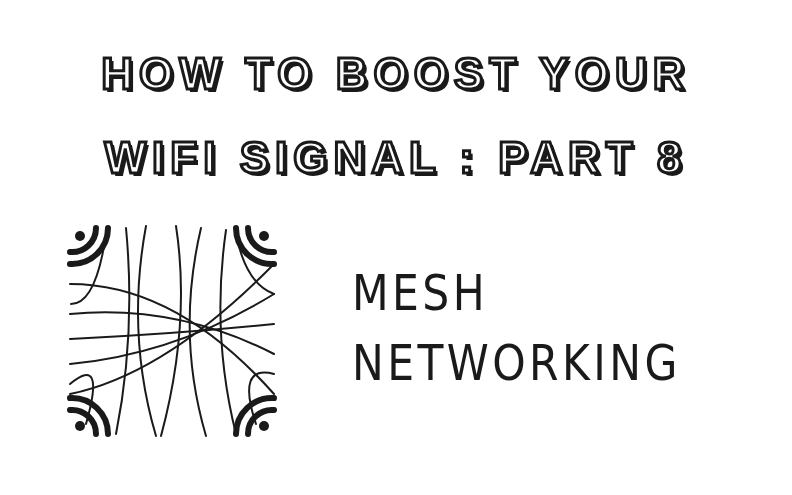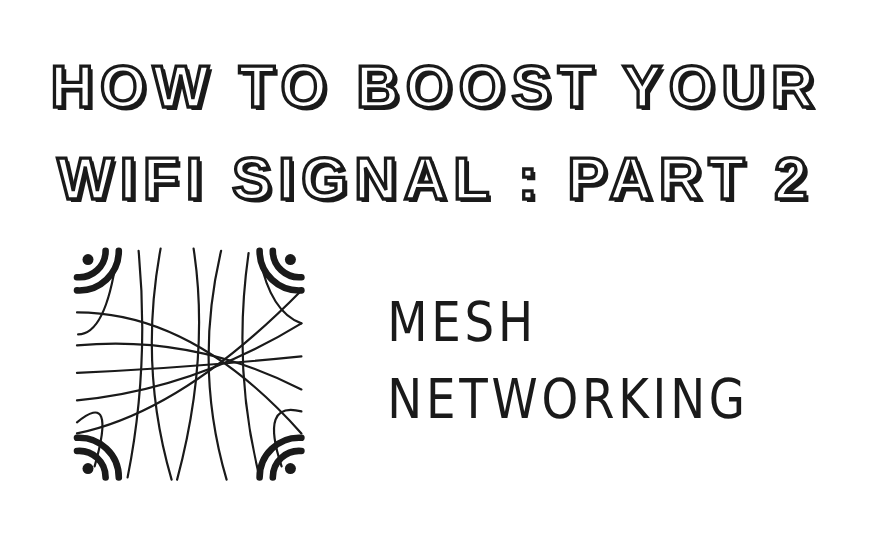--- a/index.html
+++ b/index.html
@@ -1,40 +1,40 @@
 <!DOCTYPE html>
 <html><head>
 <meta charset="utf-8">
 <style>
   html, body { margin: 0; padding: 0; background: #ffffff; }
   body { width: 792px; height: 495px; position: relative; overflow: hidden; }
   .title-line {
     position: absolute; left: 0; width: 792px; text-align: center;
     font-family: "Liberation Sans", sans-serif; font-weight: bold;
-    font-size: 54px; letter-spacing: 6px; color: #ffffff;
+    font-size: 44px; letter-spacing: 6px; color: #ffffff;
     -webkit-text-stroke: 3px #1a1a1a;
     text-shadow: 3px 3px 0 #1a1a1a;
     line-height: 1;
   }
   #line1 { top: 52px; }
   #line2 { top: 136px; }
   .mesh-art { position: absolute; left: 66px; top: 224px; width: 212px; height: 214px; }
   .subtitle {
     position: absolute; left: 352px;
     font-family: "DejaVu Sans", sans-serif; font-weight: normal;
     color: #1a1a1a; letter-spacing: 4px; line-height: 1;
   }
   #sub1 { top: 268px; font-size: 50px; transform: scaleX(0.85); transform-origin: left; }
   #sub2 { top: 338px; font-size: 50px; transform: scaleX(0.85); transform-origin: left; }
 </style>
 </head>
 <body>
 
 <div class="title-line" id="line1">HOW TO BOOST YOUR</div>
-<div class="title-line" id="line2">WIFI SIGNAL : PART 2</div>
+<div class="title-line" id="line2">WIFI SIGNAL : PART 8</div>
 
 <svg class="mesh-art" viewBox="0 0 212 214" fill="none" stroke="#1a1a1a" stroke-width="2" stroke-linecap="round">
 
   <g>
     <circle cx="14" cy="12" r="5" fill="#1a1a1a" stroke="none"></circle>
     <path d="M4 28 A24 24 0 0 0 30 4" stroke-width="6"></path>
     <path d="M4 40 A36 36 0 0 0 42 4" stroke-width="6"></path>
   </g>
   <g>
     <circle cx="198" cy="12" r="5" fill="#1a1a1a" stroke="none"></circle>

